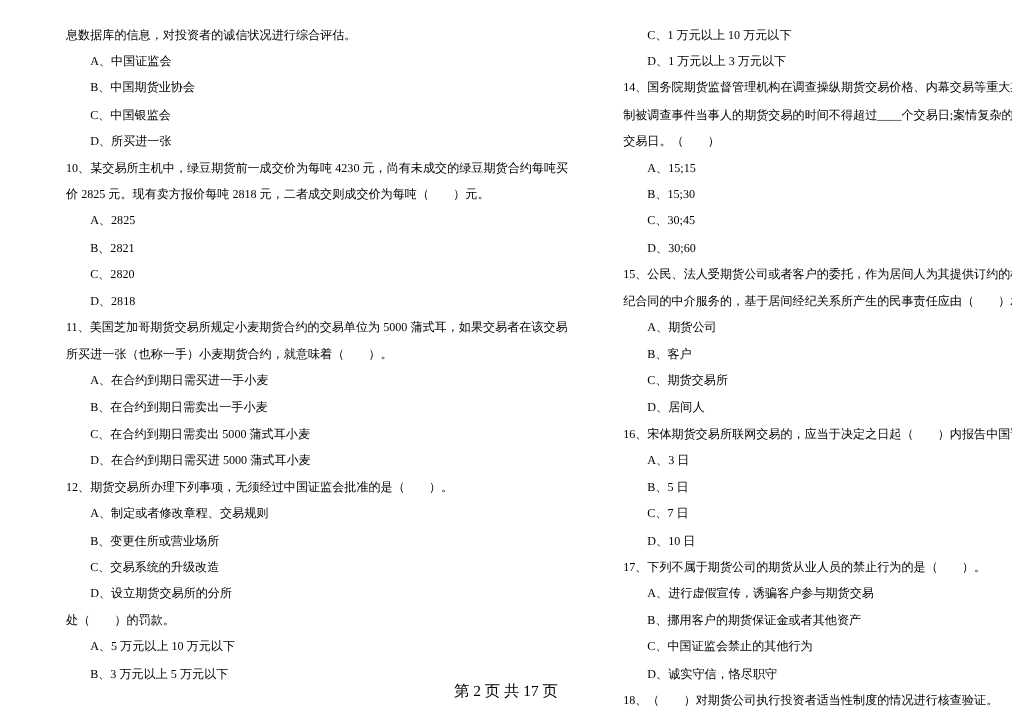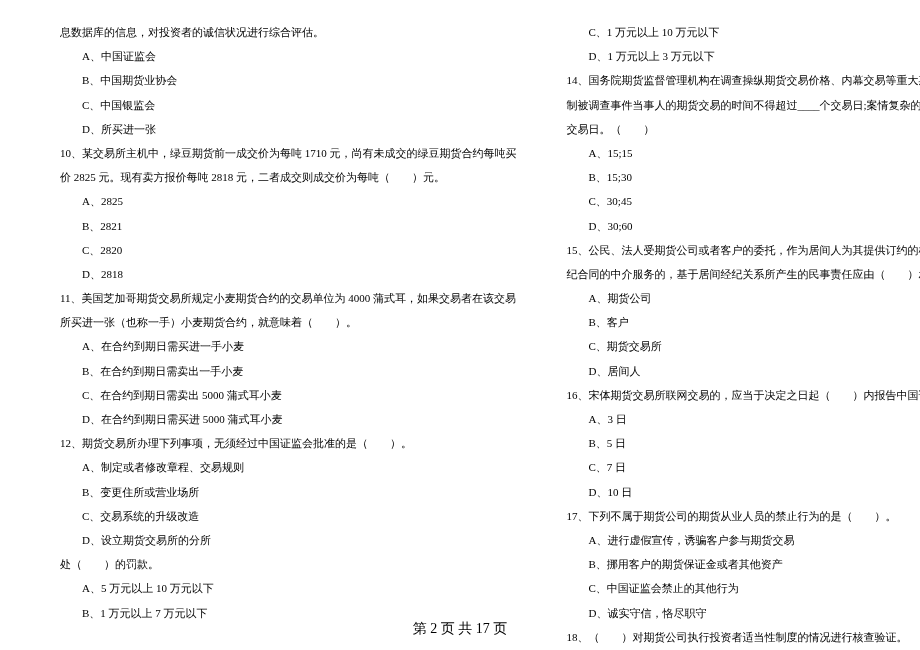--- a/index.html
+++ b/index.html
@@ -54,40 +54,40 @@
 </head>
 <body>
 
 <div class="page">
   <div class="column column-left">
     <div class="line indent-0">息数据库的信息，对投资者的诚信状况进行综合评估。</div>
     <div class="line indent-1">A、中国证监会</div>
     <div class="line indent-1">B、中国期货业协会</div>
     <div class="line indent-1">C、中国银监会</div>
     <div class="line indent-1">D、所买进一张</div>
-    <div class="line indent-0">10、某交易所主机中，绿豆期货前一成交价为每吨 1710 元，尚有未成交的绿豆期货合约每吨买</div>
+    <div class="line indent-0">10、某交易所主机中，绿豆期货前一成交价为每吨 4230 元，尚有未成交的绿豆期货合约每吨买</div>
     <div class="line indent-0">价 2825 元。现有卖方报价每吨 2818 元，二者成交则成交价为每吨（　　）元。</div>
     <div class="line indent-1">A、2825</div>
     <div class="line indent-1">B、2821</div>
     <div class="line indent-1">C、2820</div>
     <div class="line indent-1">D、2818</div>
-    <div class="line indent-0">11、美国芝加哥期货交易所规定小麦期货合约的交易单位为 4000 蒲式耳，如果交易者在该交易</div>
+    <div class="line indent-0">11、美国芝加哥期货交易所规定小麦期货合约的交易单位为 5000 蒲式耳，如果交易者在该交易</div>
     <div class="line indent-0">所买进一张（也称一手）小麦期货合约，就意味着（　　）。</div>
     <div class="line indent-1">A、在合约到期日需买进一手小麦</div>
     <div class="line indent-1">B、在合约到期日需卖出一手小麦</div>
     <div class="line indent-1">C、在合约到期日需卖出 5000 蒲式耳小麦</div>
     <div class="line indent-1">D、在合约到期日需买进 5000 蒲式耳小麦</div>
     <div class="line indent-0">12、期货交易所办理下列事项，无须经过中国证监会批准的是（　　）。</div>
     <div class="line indent-1">A、制定或者修改章程、交易规则</div>
     <div class="line indent-1">B、变更住所或营业场所</div>
     <div class="line indent-1">C、交易系统的升级改造</div>
     <div class="line indent-1">D、设立期货交易所的分所</div>
     <div class="line indent-0">处（　　）的罚款。</div>
     <div class="line indent-1">A、5 万元以上 10 万元以下</div>
-    <div class="line indent-1">B、1 万元以上 7 万元以下</div>
+    <div class="line indent-1">B、3 万元以上 5 万元以下</div>
   </div>
 
   <div class="column column-right">
     <div class="line indent-1">C、1 万元以上 10 万元以下</div>
     <div class="line indent-1">D、1 万元以上 3 万元以下</div>
     <div class="line indent-0">14、国务院期货监督管理机构在调查操纵期货交易价格、内幕交易等重大期货违法行为时，限</div>
     <div class="line indent-0">制被调查事件当事人的期货交易的时间不得超过____个交易日;案情复杂的，可以延长至____个</div>
     <div class="line indent-0">交易日。（　　）</div>
     <div class="line indent-1">A、15;15</div>
     <div class="line indent-1">B、15;30</div>

